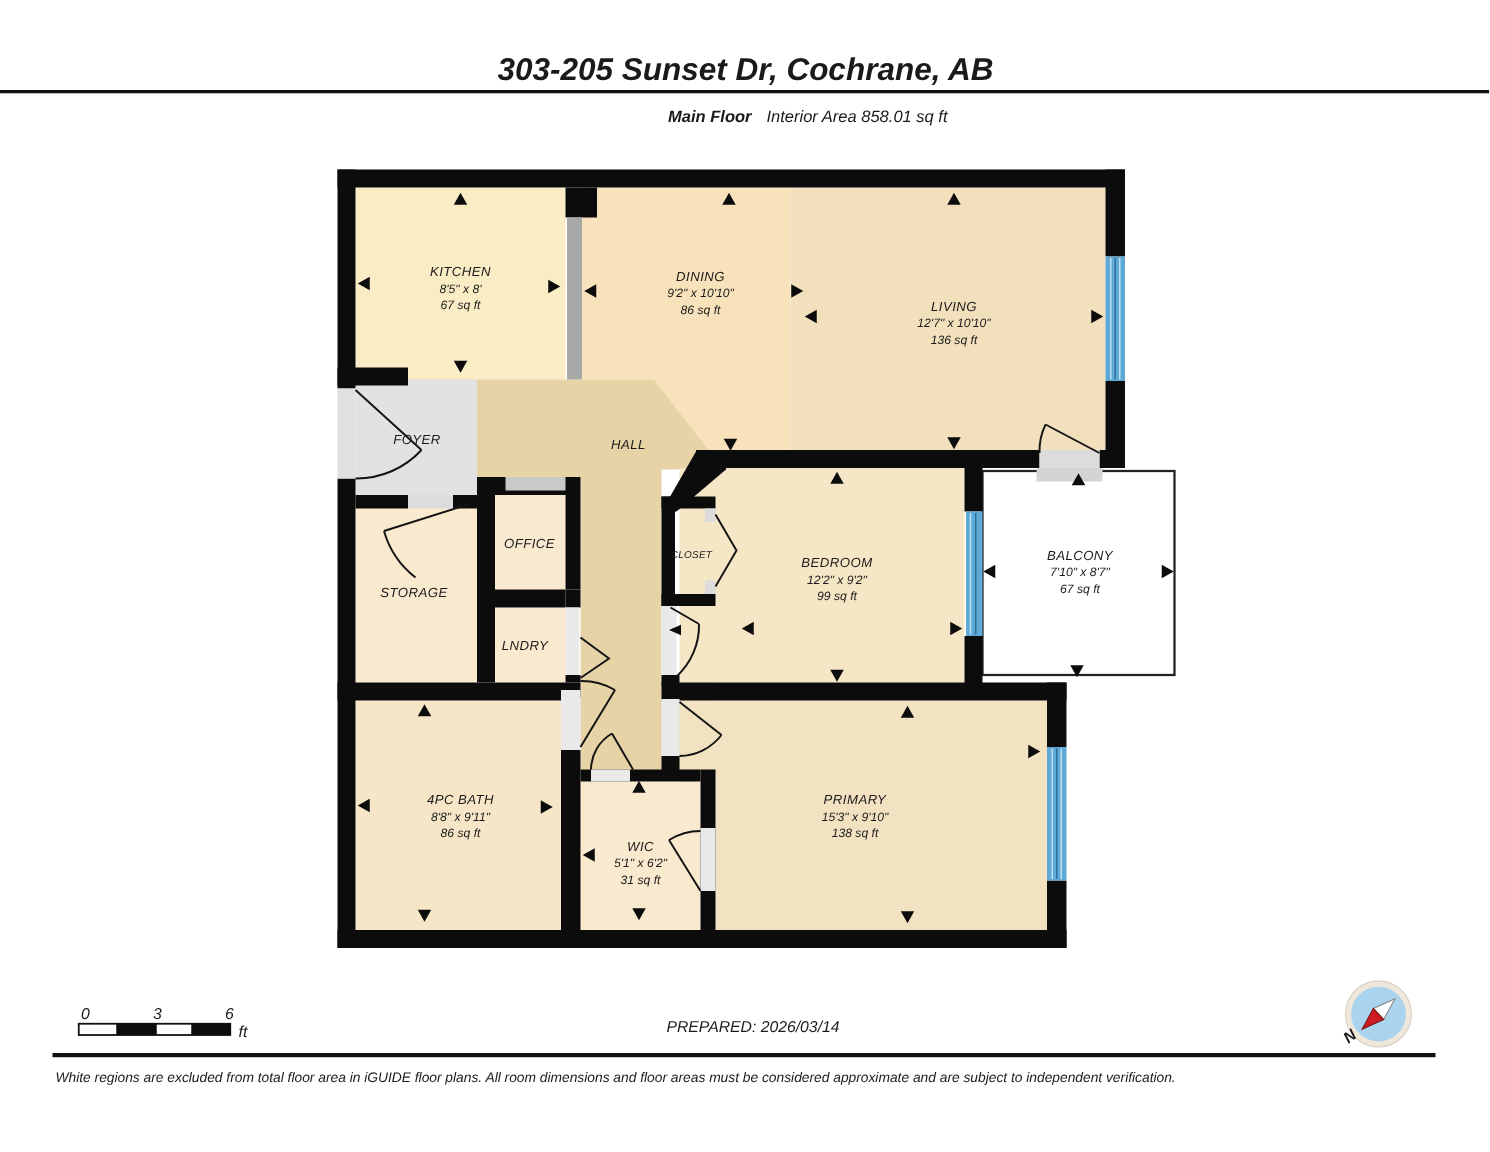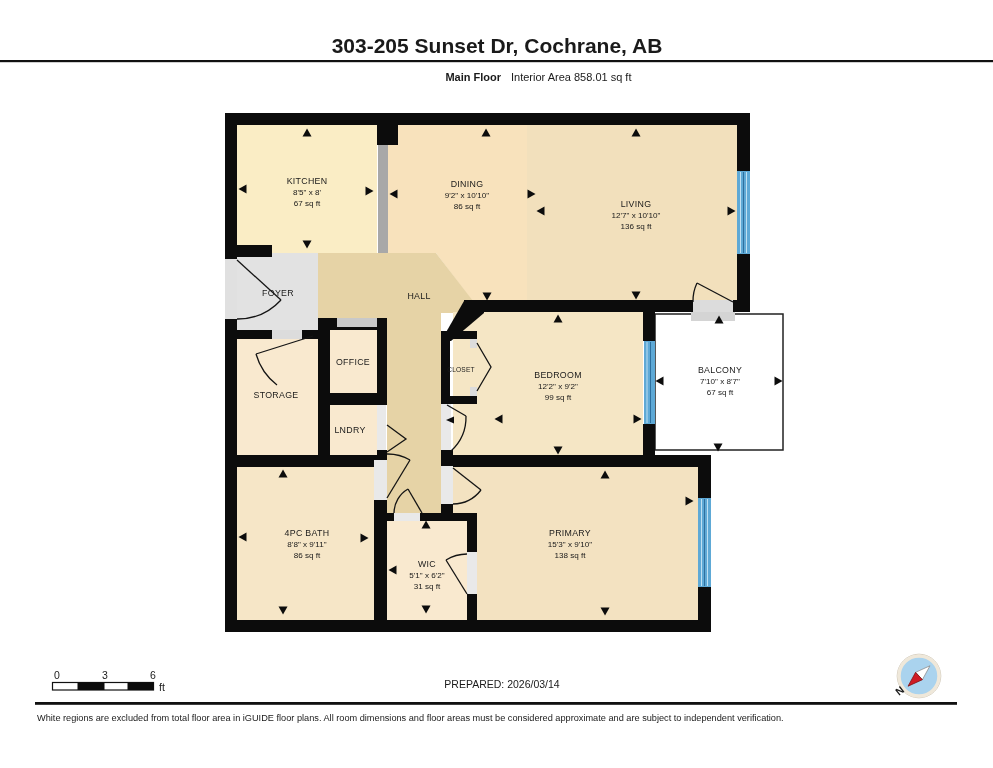--- a/index.html
+++ b/index.html
@@ -1,17 +1,17 @@
 <!DOCTYPE html>
 <html><head>
 <meta charset="utf-8">
 <style>
   html,body{margin:0;padding:0;background:#ffffff;}
   .page{position:relative;width:993px;height:768px;background:#fff;overflow:hidden;
-        font-family:"Liberation Sans",sans-serif;}
+        font-family:"Liberation Sans",sans-serif;font-style:italic;}
   svg{position:absolute;left:0;top:0;}
   text{fill:#1a1a1a;}
   .room-name{font-size:8.8px;letter-spacing:.3px;}
   .room-dim{font-size:8.1px;}
   .tiny{font-size:6.6px;letter-spacing:.2px;}
   .door{stroke:#141414;stroke-width:1.3;fill:none;}
   .arrow{fill:#0c0c0c;}
   .wall{fill:#0c0c0c;}
 </style>
 </head>

